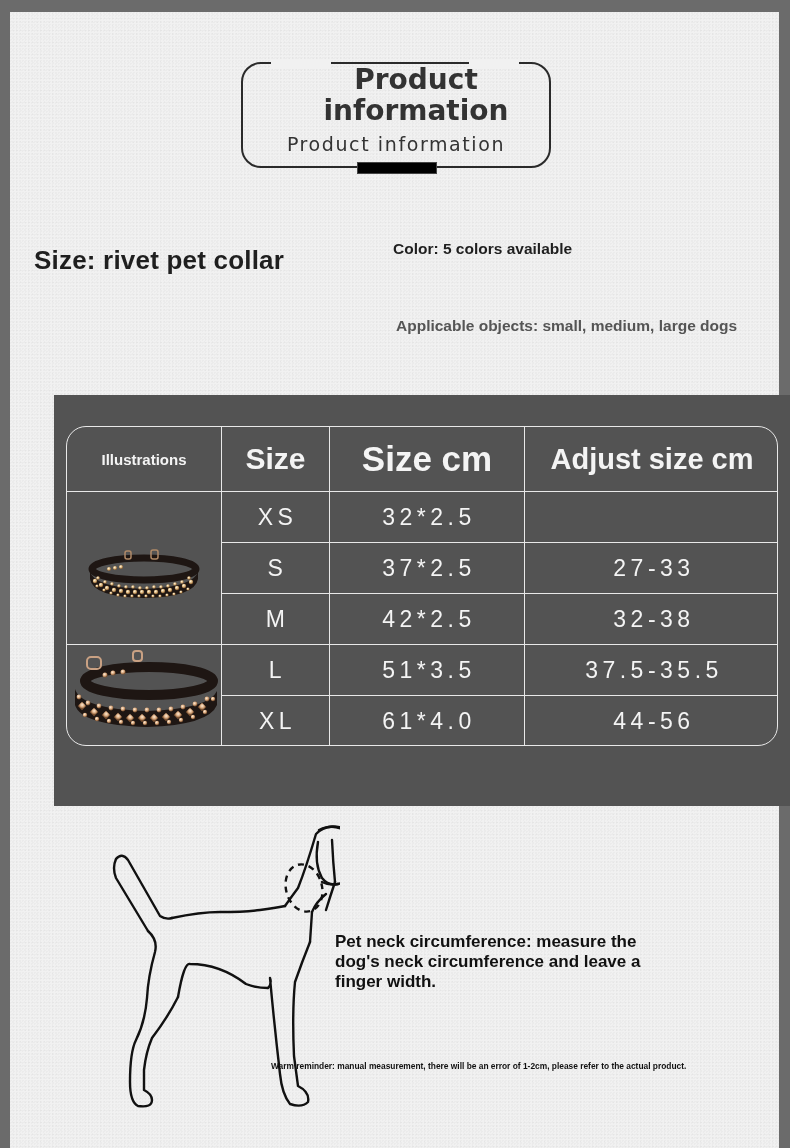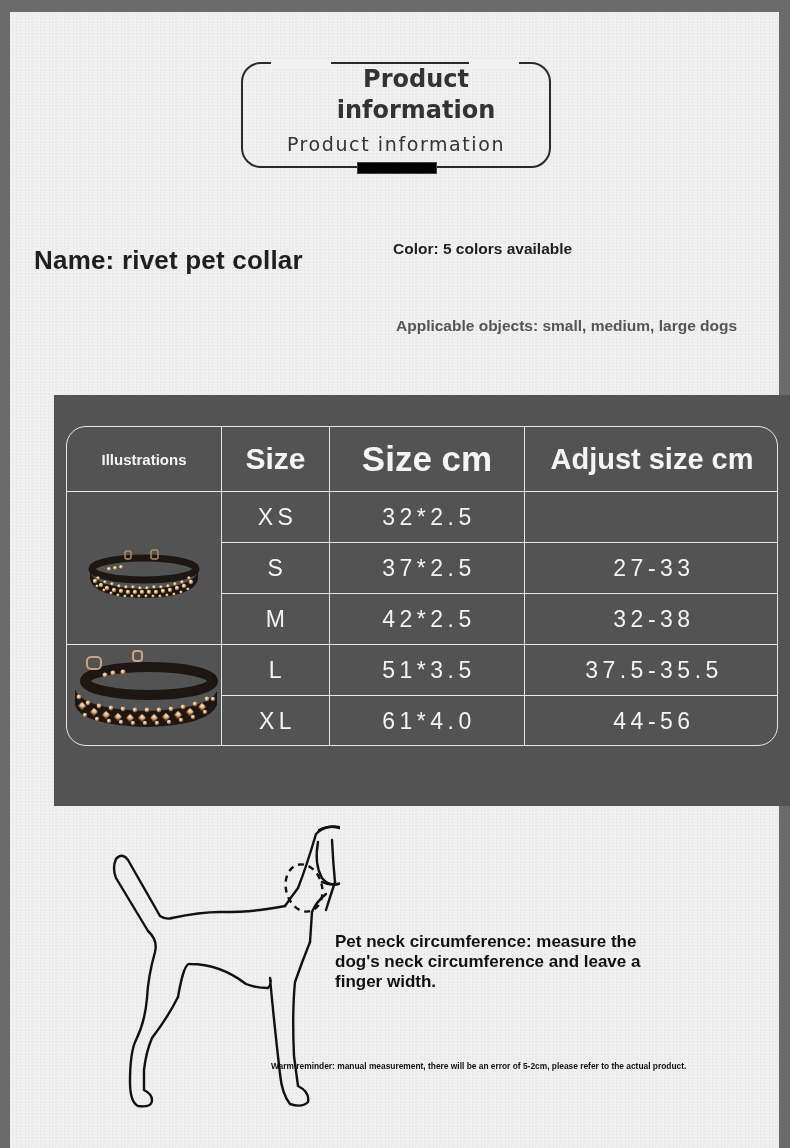--- a/index.html
+++ b/index.html
@@ -30,21 +30,21 @@
     background: transparent;
   }
   .title-box .mask-tl, .title-box .mask-tr {
     position: absolute; top: -4px; height: 8px; background: #f1f1f1;
   }
   .title-box .mask-tl { left: 28px; width: 60px; }
   .title-box .mask-tr { right: 30px; width: 50px; }
   .title-main {
     position: absolute; left: 0; right: 0; top: 0;
     font-weight: bold;
-    font-size: 24px;
+    font-size: 28px;
     line-height: 31px;
     color: #333;
     padding-left: 40px;
   }
   .title-main span { display: block; }
   .title-sub {
     position: absolute; left: 0; right: 0; top: 69px;
     font-size: 19px;
     letter-spacing: 1.6px;
     color: #333;
@@ -141,21 +141,21 @@
     <div class="mask-tl"></div>
     <div class="mask-tr"></div>
     <div class="title-main">
       <span>Product</span>
       <span>information</span>
     </div>
     <div class="title-sub">Product information</div>
     <div class="title-bar"></div>
   </div>
 
-  <div class="info info-name">Name: rivet pet collar</div>
+  <div class="info info-name">Size: rivet pet collar</div>
   <div class="info info-color">Color: 5 colors available</div>
   <div class="info info-applicable">Applicable objects: small, medium, large dogs</div>
 
   <div class="panel">
     <div class="size-table">
 
       <div class="col" style="left:154px"></div>
       <div class="col" style="left:262px"></div>
       <div class="col" style="left:457px"></div>
 
@@ -329,14 +329,14 @@
 
       <path d="M258 30 Q254 52 262 66 Q268 74 278 72"></path>
       <path d="M272 28 Q273 50 275 70"></path>
       <path d="M275 70 Q270 85 266 98"></path>
     </g>
 
     <ellipse cx="244" cy="76" rx="18" ry="24" transform="rotate(-15 244 76)" fill="none" stroke="#111" stroke-width="2.4" stroke-dasharray="6 5"></ellipse>
   </svg>
 
   <div class="measure-text">Pet neck circumference: measure the dog's neck circumference and leave a finger width.</div>
-  <div class="reminder">Warm reminder: manual measurement, there will be an error of 5-2cm, please refer to the actual product.</div>
+  <div class="reminder">Warm reminder: manual measurement, there will be an error of 1-2cm, please refer to the actual product.</div>
 </div>
 
 </body></html>

